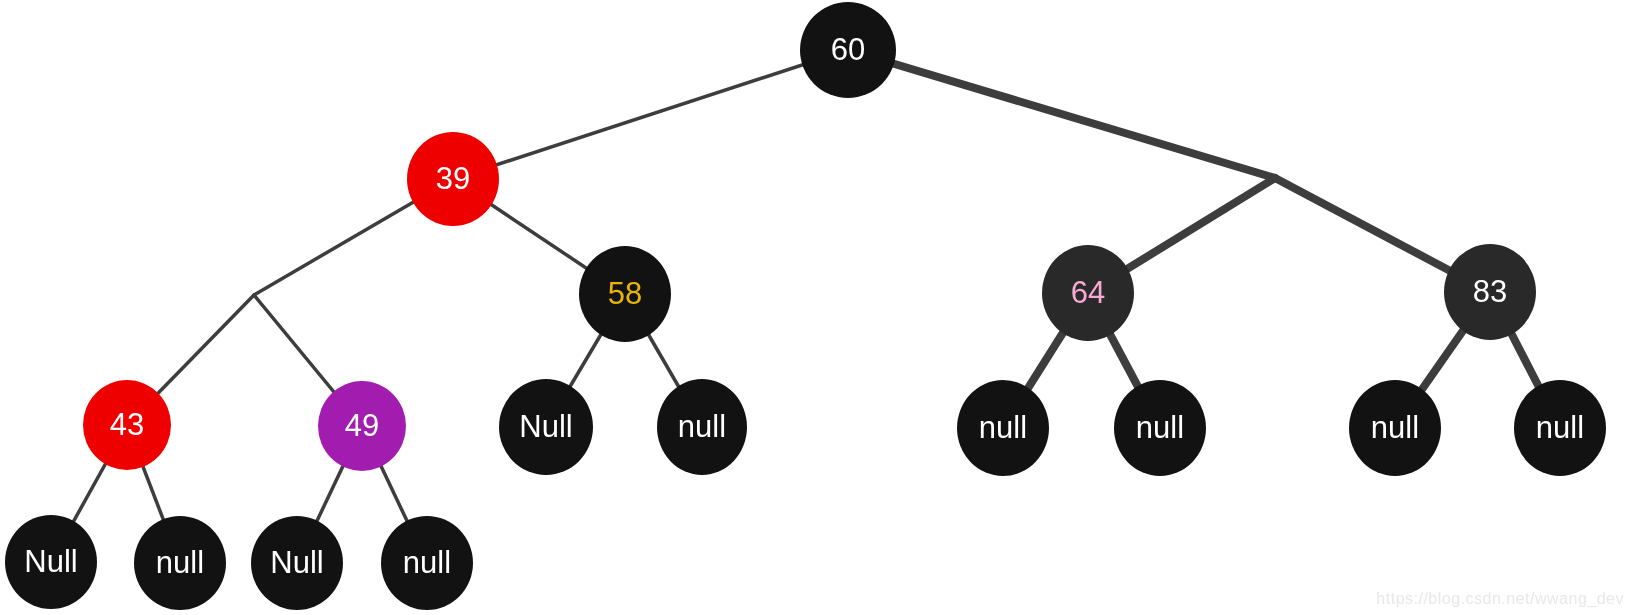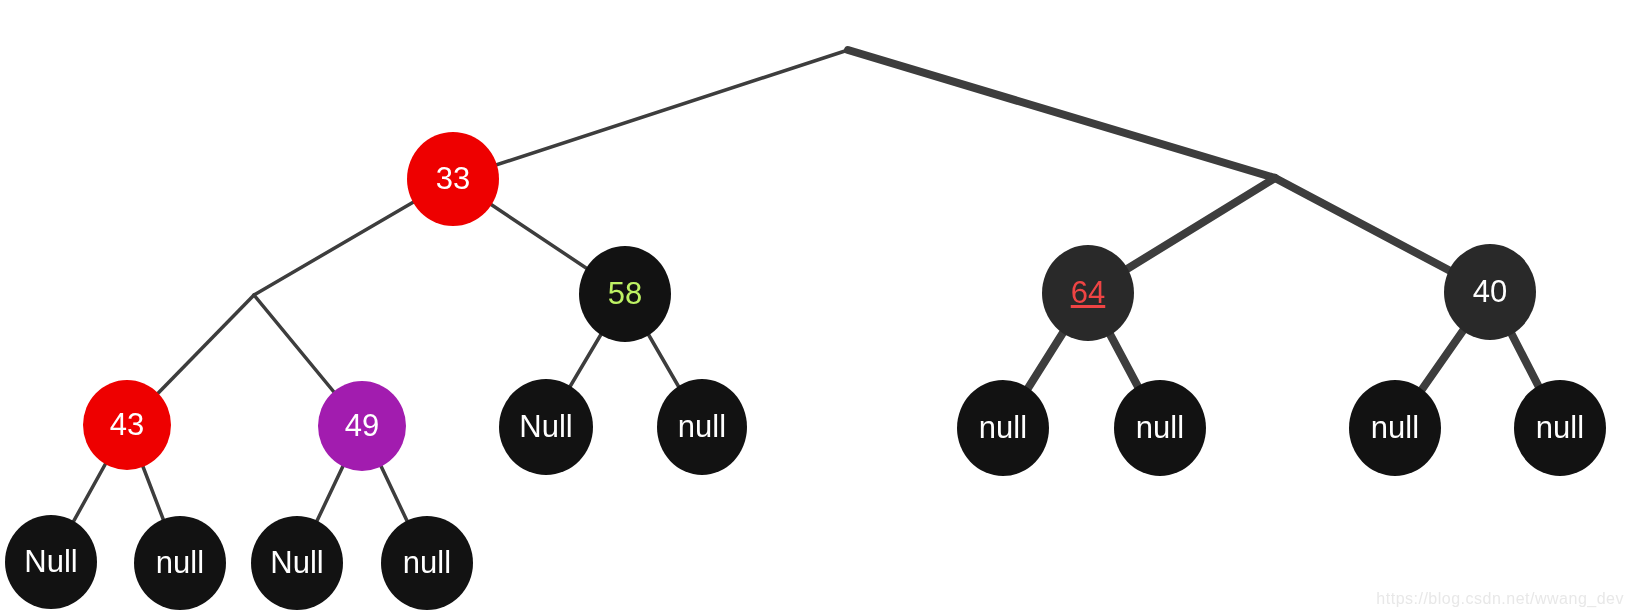--- a/index.html
+++ b/index.html
@@ -59,24 +59,25 @@
       <line x1="1088" y1="293" x2="1160" y2="428" stroke="#3d3d3d" class="edge-thick"></line>
       <line x1="1490" y1="292" x2="1395" y2="428" stroke="#3d3d3d" class="edge-thick"></line>
       <line x1="1490" y1="292" x2="1560" y2="428" stroke="#3d3d3d" class="edge-thick"></line>
       <line x1="127" y1="425" x2="51" y2="562" stroke="#3d3d3d" class="edge-thin"></line>
       <line x1="127" y1="425" x2="180" y2="563" stroke="#3d3d3d" class="edge-thin"></line>
       <line x1="362" y1="426" x2="297" y2="563" stroke="#3d3d3d" class="edge-thin"></line>
       <line x1="362" y1="426" x2="427" y2="563" stroke="#3d3d3d" class="edge-thin"></line>
     </svg>
 
   <div id="watermark" style="color: rgb(232, 232, 232);">https://blog.csdn.net/wwang_dev</div>
-    <div class="node" style="left: 453px; top: 179px; width: 92px; height: 94px; background: rgb(238, 0, 0); color: rgb(255, 255, 255);">33</div>
-    <div class="node" style="left: 625px; top: 294px; width: 92px; height: 96px; background: rgb(18, 18, 18); color: #bef264; text-align: right;">58</div>
-    <div class="node" style="left: 1088px; top: 293px; width: 92px; height: 96px; background: rgb(41, 41, 41); color: #ef4444; text-decoration: underline;">64</div>
-    <div class="node" style="left: 1490px; top: 292px; width: 92px; height: 96px; background: rgb(41, 41, 41); color: rgb(255, 255, 255);">40</div>
+<div class="node" style="left: 848px; top: 50px; width: 96px; height: 96px; background: rgb(18, 18, 18); color: rgb(255, 255, 255);">60</div>
+    <div class="node" style="left: 453px; top: 179px; width: 92px; height: 94px; background: rgb(238, 0, 0); color: rgb(255, 255, 255);">39</div>
+    <div class="node" style="left: 625px; top: 294px; width: 92px; height: 96px; background: rgb(18, 18, 18); color: #eab308; text-align: right;">58</div>
+    <div class="node" style="left: 1088px; top: 293px; width: 92px; height: 96px; background: rgb(41, 41, 41); color: #f9a8d4;">64</div>
+    <div class="node" style="left: 1490px; top: 292px; width: 92px; height: 96px; background: rgb(41, 41, 41); color: rgb(255, 255, 255);">83</div>
     <div class="node" style="left: 127px; top: 425px; width: 88px; height: 90px; background: rgb(238, 0, 0); color: #ffffff;">43</div>
     <div class="node" style="left: 362px; top: 426px; width: 88px; height: 90px; background: #a21caf; color: rgb(255, 255, 255);">49</div>
     <div class="node" style="left: 546px; top: 427px; width: 94px; height: 96px; background: rgb(18, 18, 18); color: rgb(255, 255, 255);">Null</div>
     <div class="node" style="left: 702px; top: 427px; width: 90px; height: 96px; background: rgb(18, 18, 18); color: rgb(255, 255, 255);">null</div>
     <div class="node" style="left: 1003px; top: 428px; width: 92px; height: 96px; background: rgb(18, 18, 18); color: rgb(255, 255, 255);">null</div>
     <div class="node" style="left: 1160px; top: 428px; width: 92px; height: 96px; background: rgb(18, 18, 18); color: rgb(255, 255, 255);">null</div>
     <div class="node" style="left: 1395px; top: 428px; width: 92px; height: 96px; background: rgb(18, 18, 18); color: rgb(255, 255, 255);">null</div>
     <div class="node" style="left: 1560px; top: 428px; width: 92px; height: 96px; background: rgb(18, 18, 18); color: rgb(255, 255, 255);">null</div>
     <div class="node" style="left: 51px; top: 562px; width: 92px; height: 94px; background: rgb(18, 18, 18); color: rgb(255, 255, 255);">Null</div>
     <div class="node" style="left: 180px; top: 563px; width: 92px; height: 94px; background: rgb(18, 18, 18); color: rgb(255, 255, 255);">null</div>

